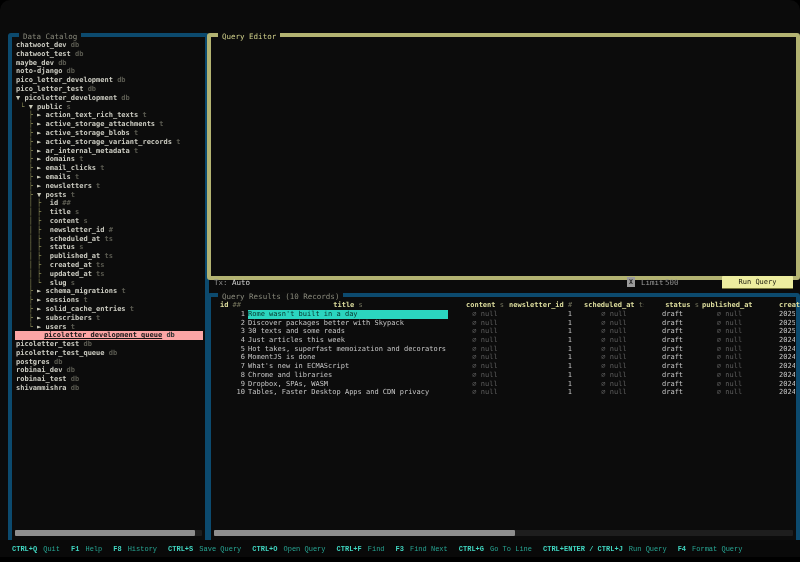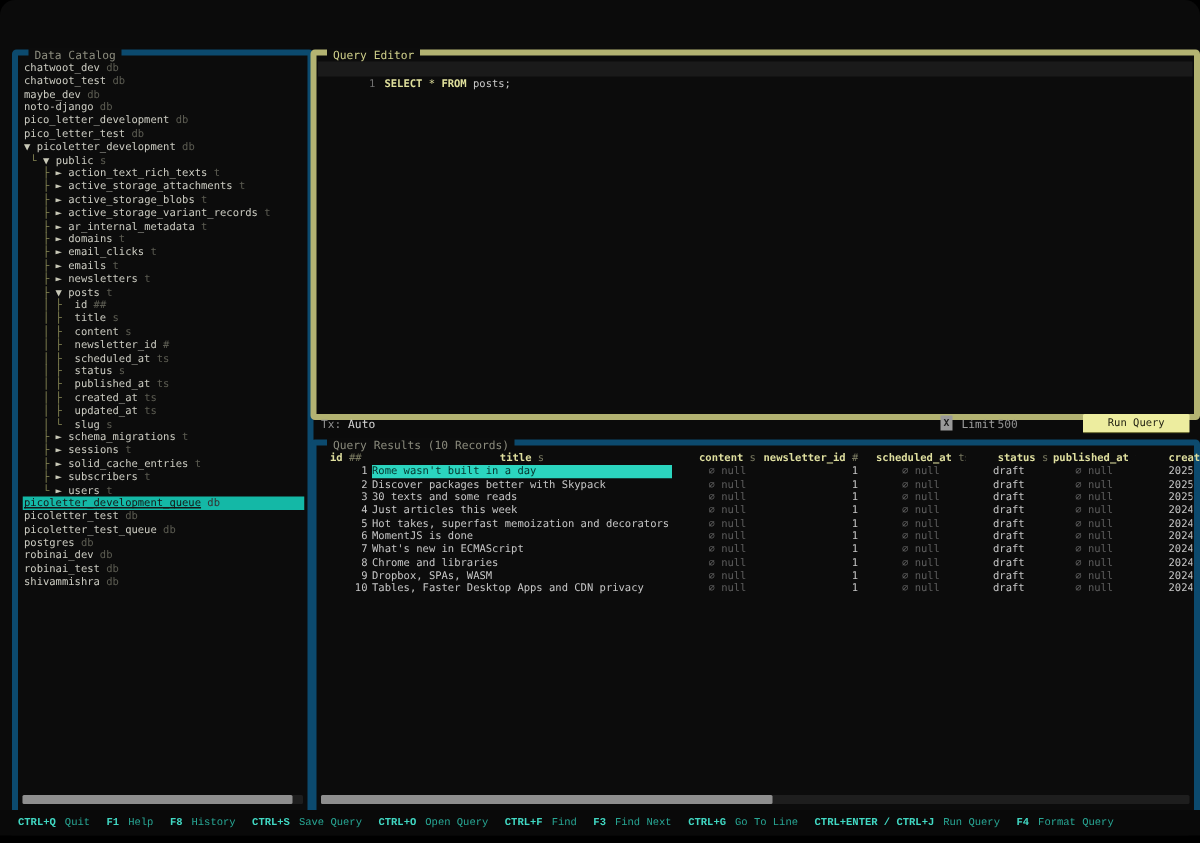--- a/index.html
+++ b/index.html
@@ -18,27 +18,27 @@
   
   .panel{position:absolute;border:4px solid #0c4a6e;border-radius:3px;background:#0c0c0c;}
   .panel-title{position:absolute;top:-5px;left:7px;background:#0c0c0c;padding:0 4px;
     font-size:7.5px;line-height:9px;color:#8a8a7c;white-space:pre;}
   #catalog-panel{left:8px;top:33px;width:193px;height:503px;}
   #editor-panel{left:207px;top:33px;width:585px;height:239px;border-color:#b3b372;}
   #editor-panel .panel-title{color:#cfcf8a;}
   #results-panel{left:207px;top:293px;width:585px;height:243px;}
   
   #catalog-tree{position:absolute;left:3px;right:2px;top:4px;bottom:13px;overflow:hidden;
-    font-size:7px;line-height:8.8px;}
+    font-size:7px;line-height:8.8px;font-weight:bold;}
   .tree-row{height:8.8px;white-space:pre;padding-left:1px;}
   .guide{color:#8b8b57;}
   .arrow{color:#c9c9b8;}
   .tname{color:#ccccc2;}
   .ttype{color:#5c5c52;}
-  .tree-row.selected{background:#14b8a6;}
+  .tree-row.selected{background:#fca5a5;text-align:center;}
   .tree-row.selected .tname{color:#161616;text-decoration:underline;}
   .tree-row.selected .ttype{color:#343434;}
   
   .hscroll{position:absolute;left:3px;right:3px;bottom:4px;height:6px;background:#1e1e1e;border-radius:1px;}
   .hthumb{position:absolute;left:0;top:0;height:100%;background:#8f8f8f;border-radius:1px;}
   
   #editor-line{position:absolute;top:4px;left:1px;right:1px;height:10px;background:#1a1a1a;
     font-size:7px;line-height:10px;white-space:pre;}
   .gutter{display:inline-block;width:13px;text-align:right;color:#707070;margin-right:6px;}
   .kw{color:#e0e09c;font-weight:bold;}
@@ -130,23 +130,20 @@
         <div class="tree-row"><span class="tname">robinai_test</span><span class="ttype"> db</span></div>
         <div class="tree-row"><span class="tname">shivammishra</span><span class="ttype"> db</span></div>
       </div>
     <div class="hscroll">
       <div class="hthumb" style="width:96%;"></div>
     </div>
   </div>
 
   <div id="editor-panel" class="panel">
     <div class="panel-title">Query Editor</div>
-    <div id="editor-line">
-      <span class="gutter">1</span><span id="editor-code"><span class="kw">SELECT</span><span class="plain"> </span><span class="op">*</span><span class="plain"> </span><span class="kw">FROM</span><span class="plain"> </span><span class="plain">posts;</span></span>
-    </div>
   </div>
 
   <div id="tx-group">
     <span id="tx-label">Tx:</span>
     <span> </span>
     <span id="tx-value">Auto</span>
   </div>
   <div id="limit-checkbox">X</div>
   <div id="limit-label">Limit</div>
   <div id="limit-value">500</div>

